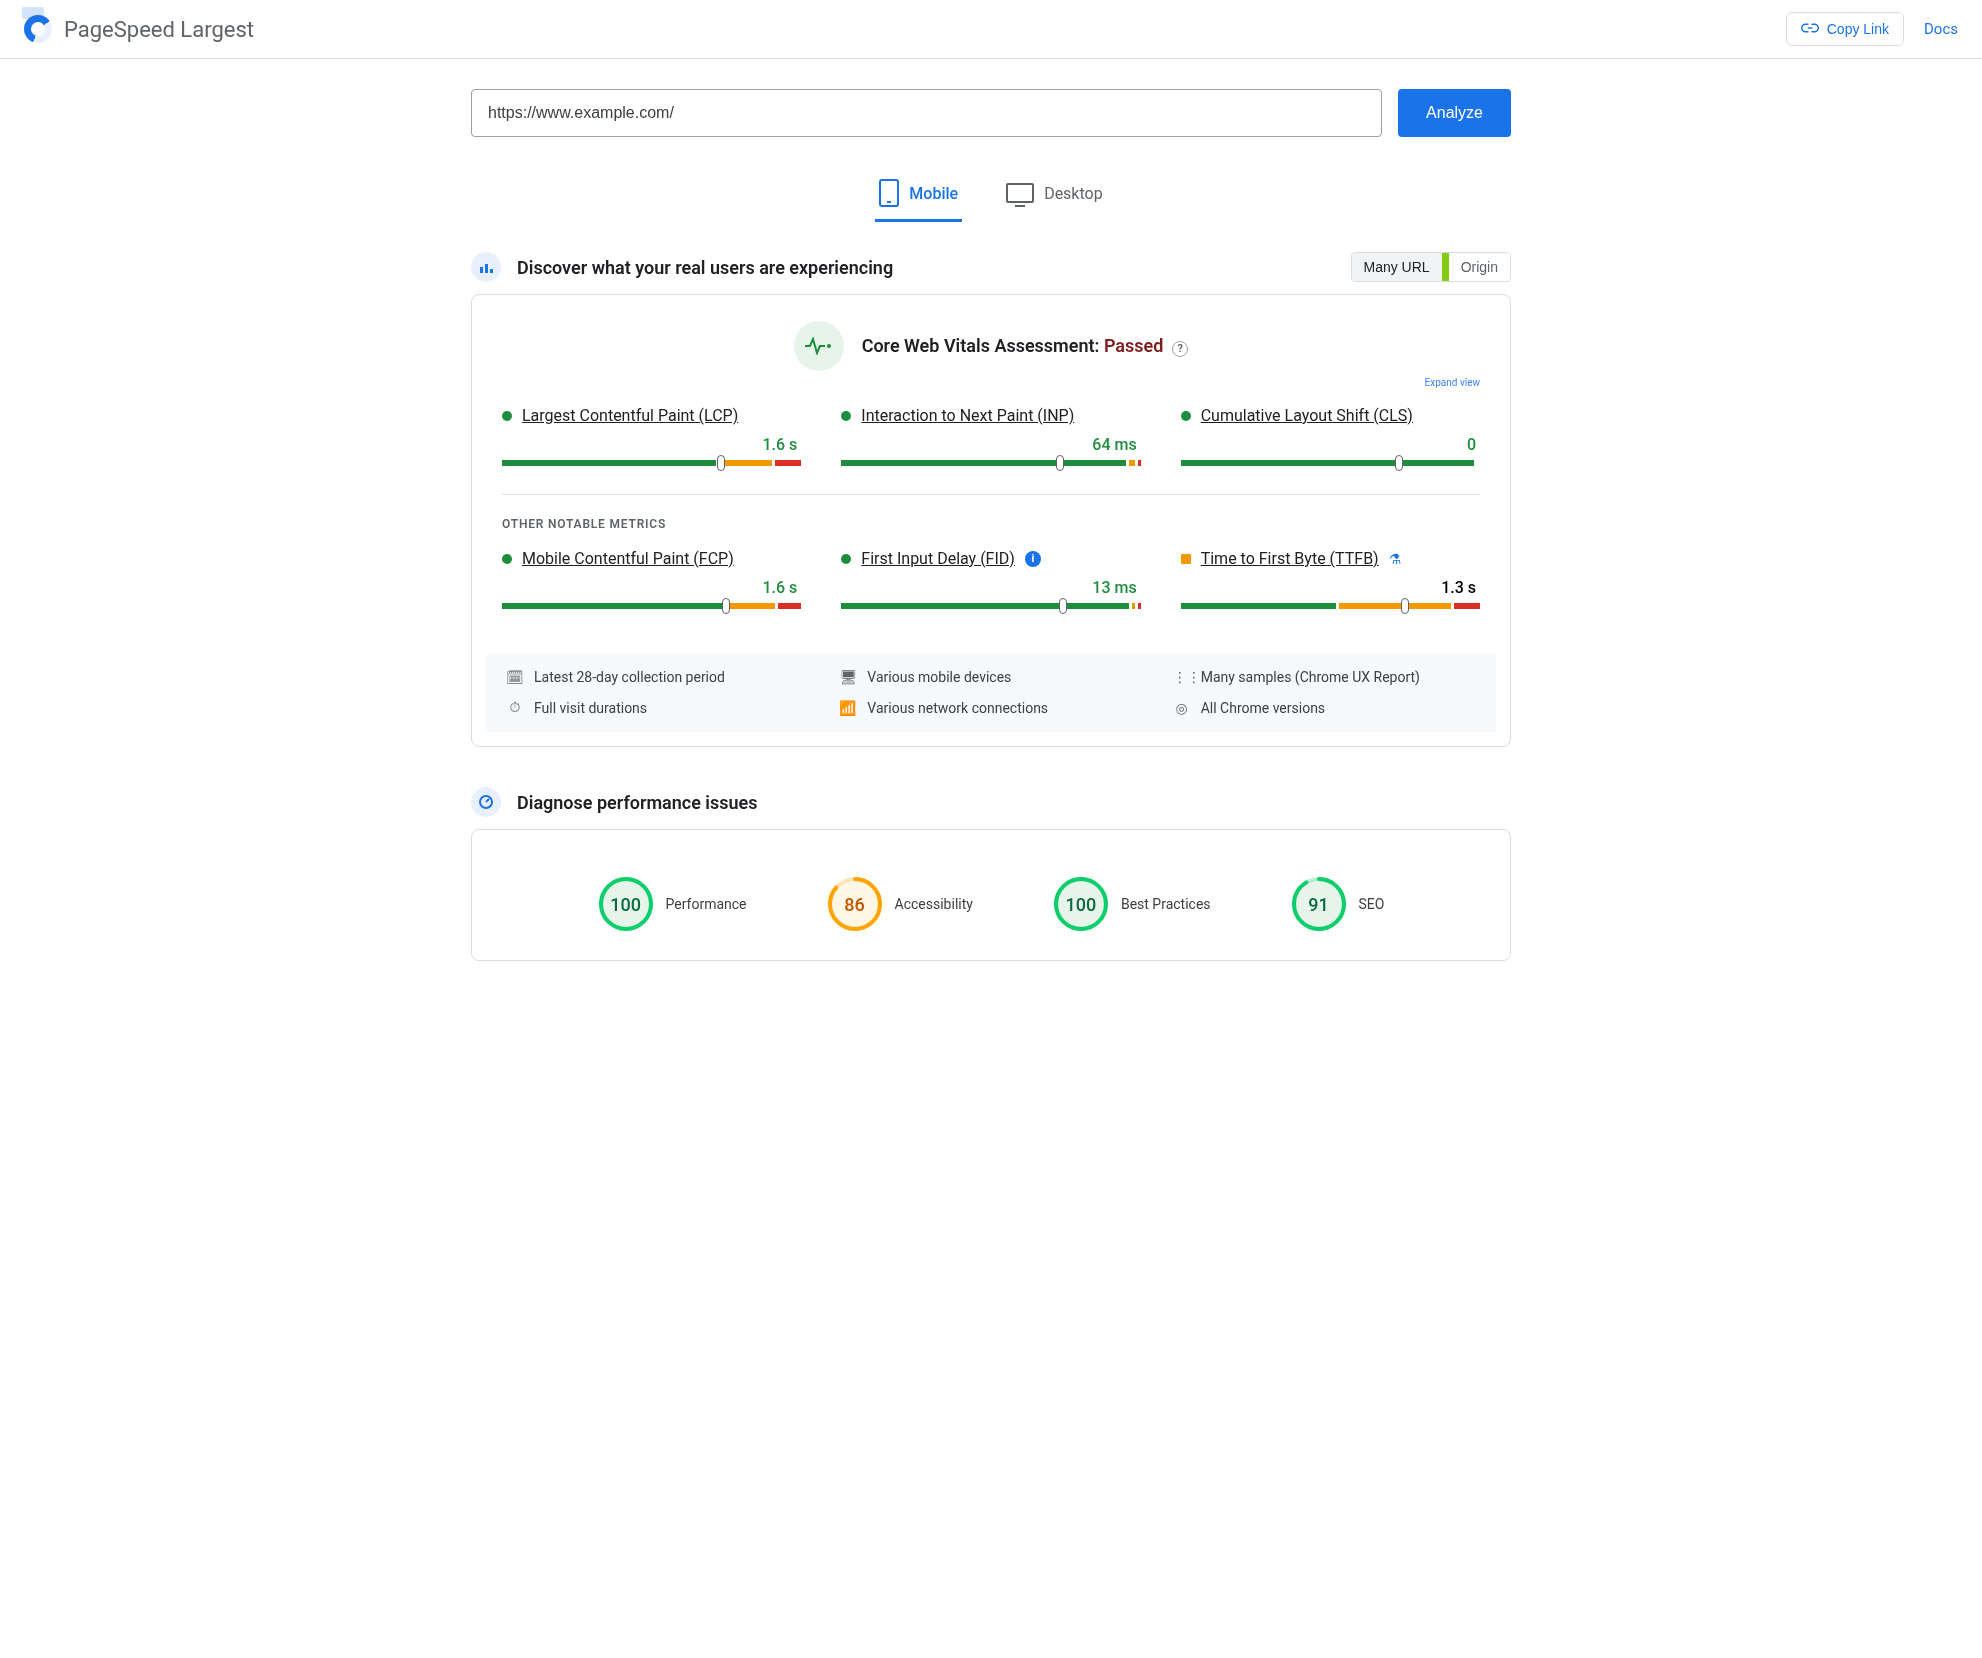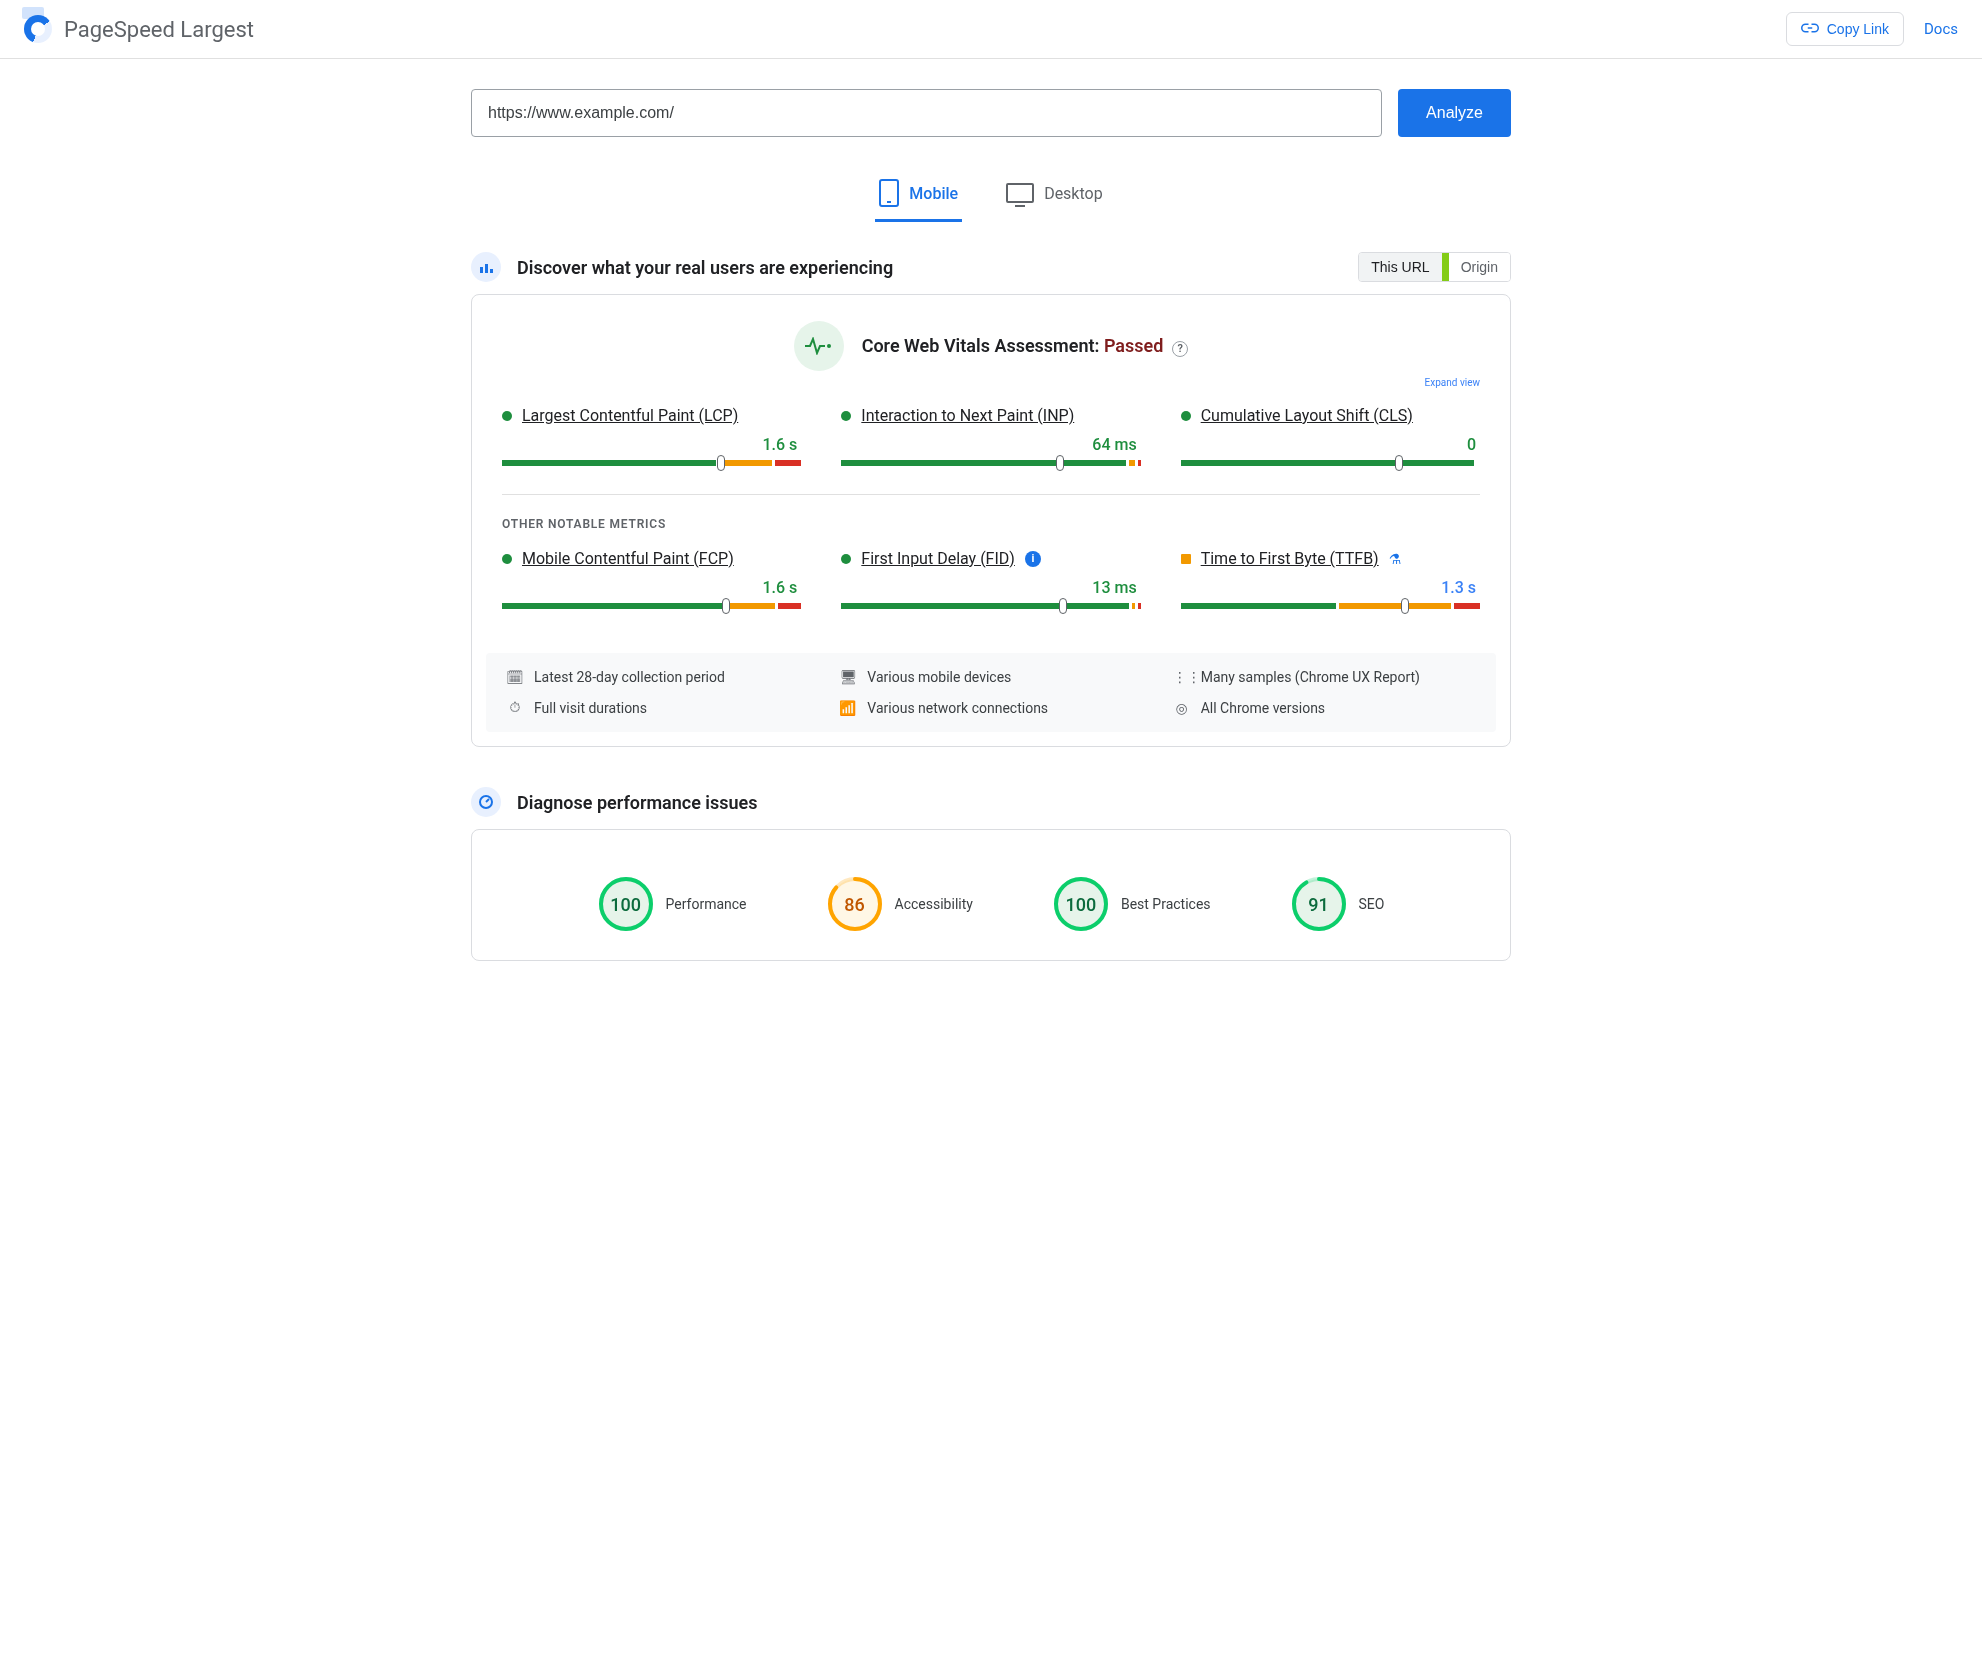--- a/index.html
+++ b/index.html
@@ -93,21 +93,21 @@
   .metrics-grid { display:grid; grid-template-columns:1fr 1fr 1fr; gap:10px 40px; padding:18px 30px 24px; }
   .metric {}
   .metric-title-row { display:flex; align-items:center; gap:10px; }
   .dot { width:10px; height:10px; border-radius:50%; background:#1e8e3e; flex-shrink:0;}
   .dot.orange { background:#f29900; border-radius:1px; }
   .metric-name { text-decoration:underline; font-size:16px; }
   .info-badge { width:16px; height:16px; border-radius:50%; background:#1a73e8; color:#fff; font-size:11px; display:inline-flex; align-items:center; justify-content:center; font-weight:700;}
   .flask { color:#1a73e8; font-size:14px;}
   .metric-value { font-size:16px; font-weight:500; text-align:right; margin:10px 4px 6px 0;}
   .metric-value.green { color:#1e8e3e; }
-  .metric-value.orange { color:#3b82f6; }
+  .metric-value.orange { color:#000000; }
   .dist-bar { position:relative; height:6px; display:flex; gap:3px; }
   .dist-bar .seg { border-radius:0; }
   .seg.g{background:#1e8e3e;} .seg.o{background:#f29900;} .seg.r{background:#d93025;}
   .marker {
     position:absolute; top:-5px; width:8px; height:16px; background:#fff;
     border:1px solid #5f6368; border-radius:4px; transform:translateX(-50%);
   }
   .divider { border-top:1px solid #e0e0e0; margin:4px 30px 0; }
   .subhead { font-size:12px; letter-spacing:0.8px; color:#5f6368; padding:22px 30px 0; font-weight:600;}
 
@@ -177,21 +177,21 @@
       <div class="section-icon">
         <svg width="16" height="16" viewBox="0 0 16 16" fill="#1a73e8">
             <rect x="2" y="8" width="3" height="6"></rect>
             <rect x="7" y="5" width="3" height="9"></rect>
             <rect x="12" y="10" width="3" height="4"></rect>
           </svg>
       </div>
       <div class="section-title">Discover what your real users are experiencing</div>
     </div>
     <div class="toggle-group">
-      <button class="toggle-btn active">This URL</button>
+      <button class="toggle-btn active">Many URL</button>
       <button class="toggle-btn">Origin</button>
     </div>
   </div>
 
   <div class="panel">
     <div class="assessment">
       <div class="assess-icon">
         <svg width="30" height="18" viewBox="0 0 30 18" fill="none" stroke="#1e8e3e" stroke-width="2">
             <path d="M1 9h5l3-7 4 14 3-7h5"></path>
             <circle cx="25" cy="9" r="2" fill="#1e8e3e" stroke="none"></circle>

